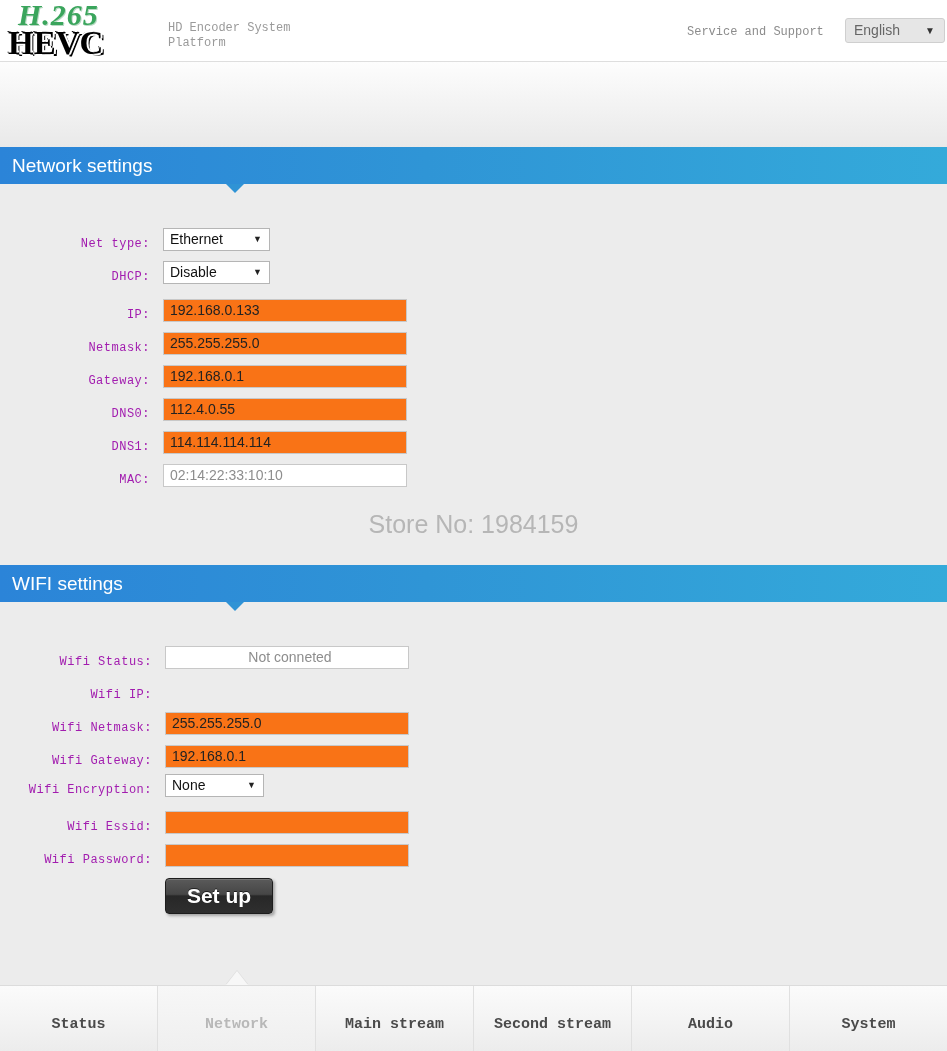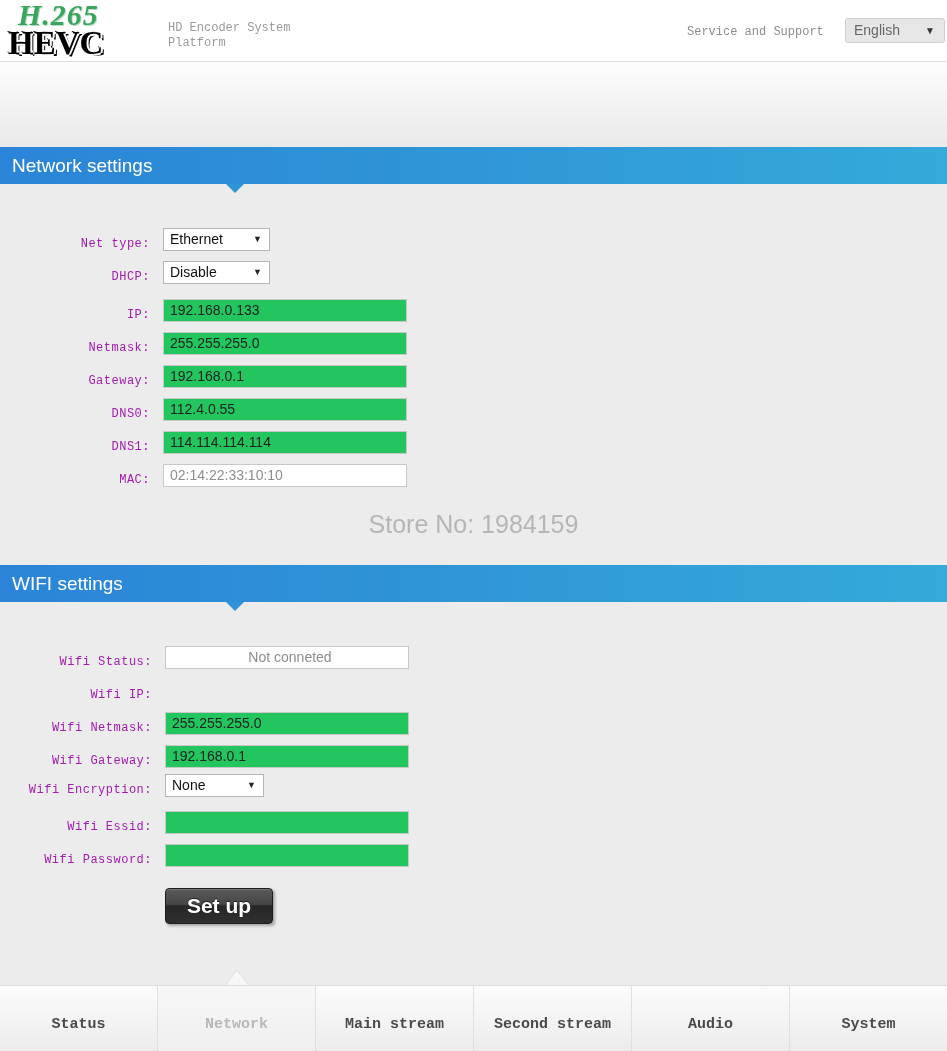--- a/index.html
+++ b/index.html
@@ -110,21 +110,21 @@
   .row { position: absolute; left: 0; width: 947px; height: 33px; }
   .flabel {
     position: absolute; top: 0; height: 33px; line-height: 33px;
     text-align: right;
     font-family: "Liberation Mono", monospace;
     font-size: 12px; color: #a21caf;
     letter-spacing: 0.5px;
   }
   .finput {
     position: absolute; top: 0; height: 23px;
-    background: #22c55e; border: 1px solid #c8c8c8;
+    background: #f97316; border: 1px solid #c8c8c8;
     font-family: "Liberation Sans", sans-serif;
     font-size: 14px; color: #222;
     padding: 0 0 0 6px; line-height: 21px;
     white-space: nowrap; overflow: hidden;
   }
   .finput.disabled { color: #8d8d8d; background:#fff; }
   .fselect {
     position: absolute; top: 0; height: 23px;
     background: #ffffff; border: 1px solid #b5b5b5;
     font-family: "Liberation Sans", sans-serif;
@@ -145,21 +145,20 @@
   
   .setup-btn {
     position: absolute; left: 165px; top: 878px; width: 108px; height: 36px;
     background: linear-gradient(to bottom, #5a5a5a 0%, #464646 45%, #272727 50%, #2f2f2f 100%);
     border: 1px solid #1d1d1d; border-radius: 4px;
     color: #ffffff; font-size: 21px; font-weight: bold;
     text-align: center; line-height: 34px;
     font-family: "Liberation Sans", sans-serif;
     box-shadow: 2px 2px 3px rgba(0,0,0,0.30), inset 0 1px 0 rgba(255,255,255,0.18);
     text-shadow: 0 -1px 0 rgba(0,0,0,0.6);
-    margin-top: 10px;
   }
 
   
   .nav-wrap {
     position: absolute; left: 0; top: 985px; width: 947px; height: 66px;
     background: linear-gradient(to bottom, #fbfbfb 0%, #f4f4f4 50%, #ececec 100%);
     border-top: 1px solid #dcdcdc;
   }
   .nav-notch {
     position: absolute; left: 226px; top: 971px; width: 0; height: 0;

